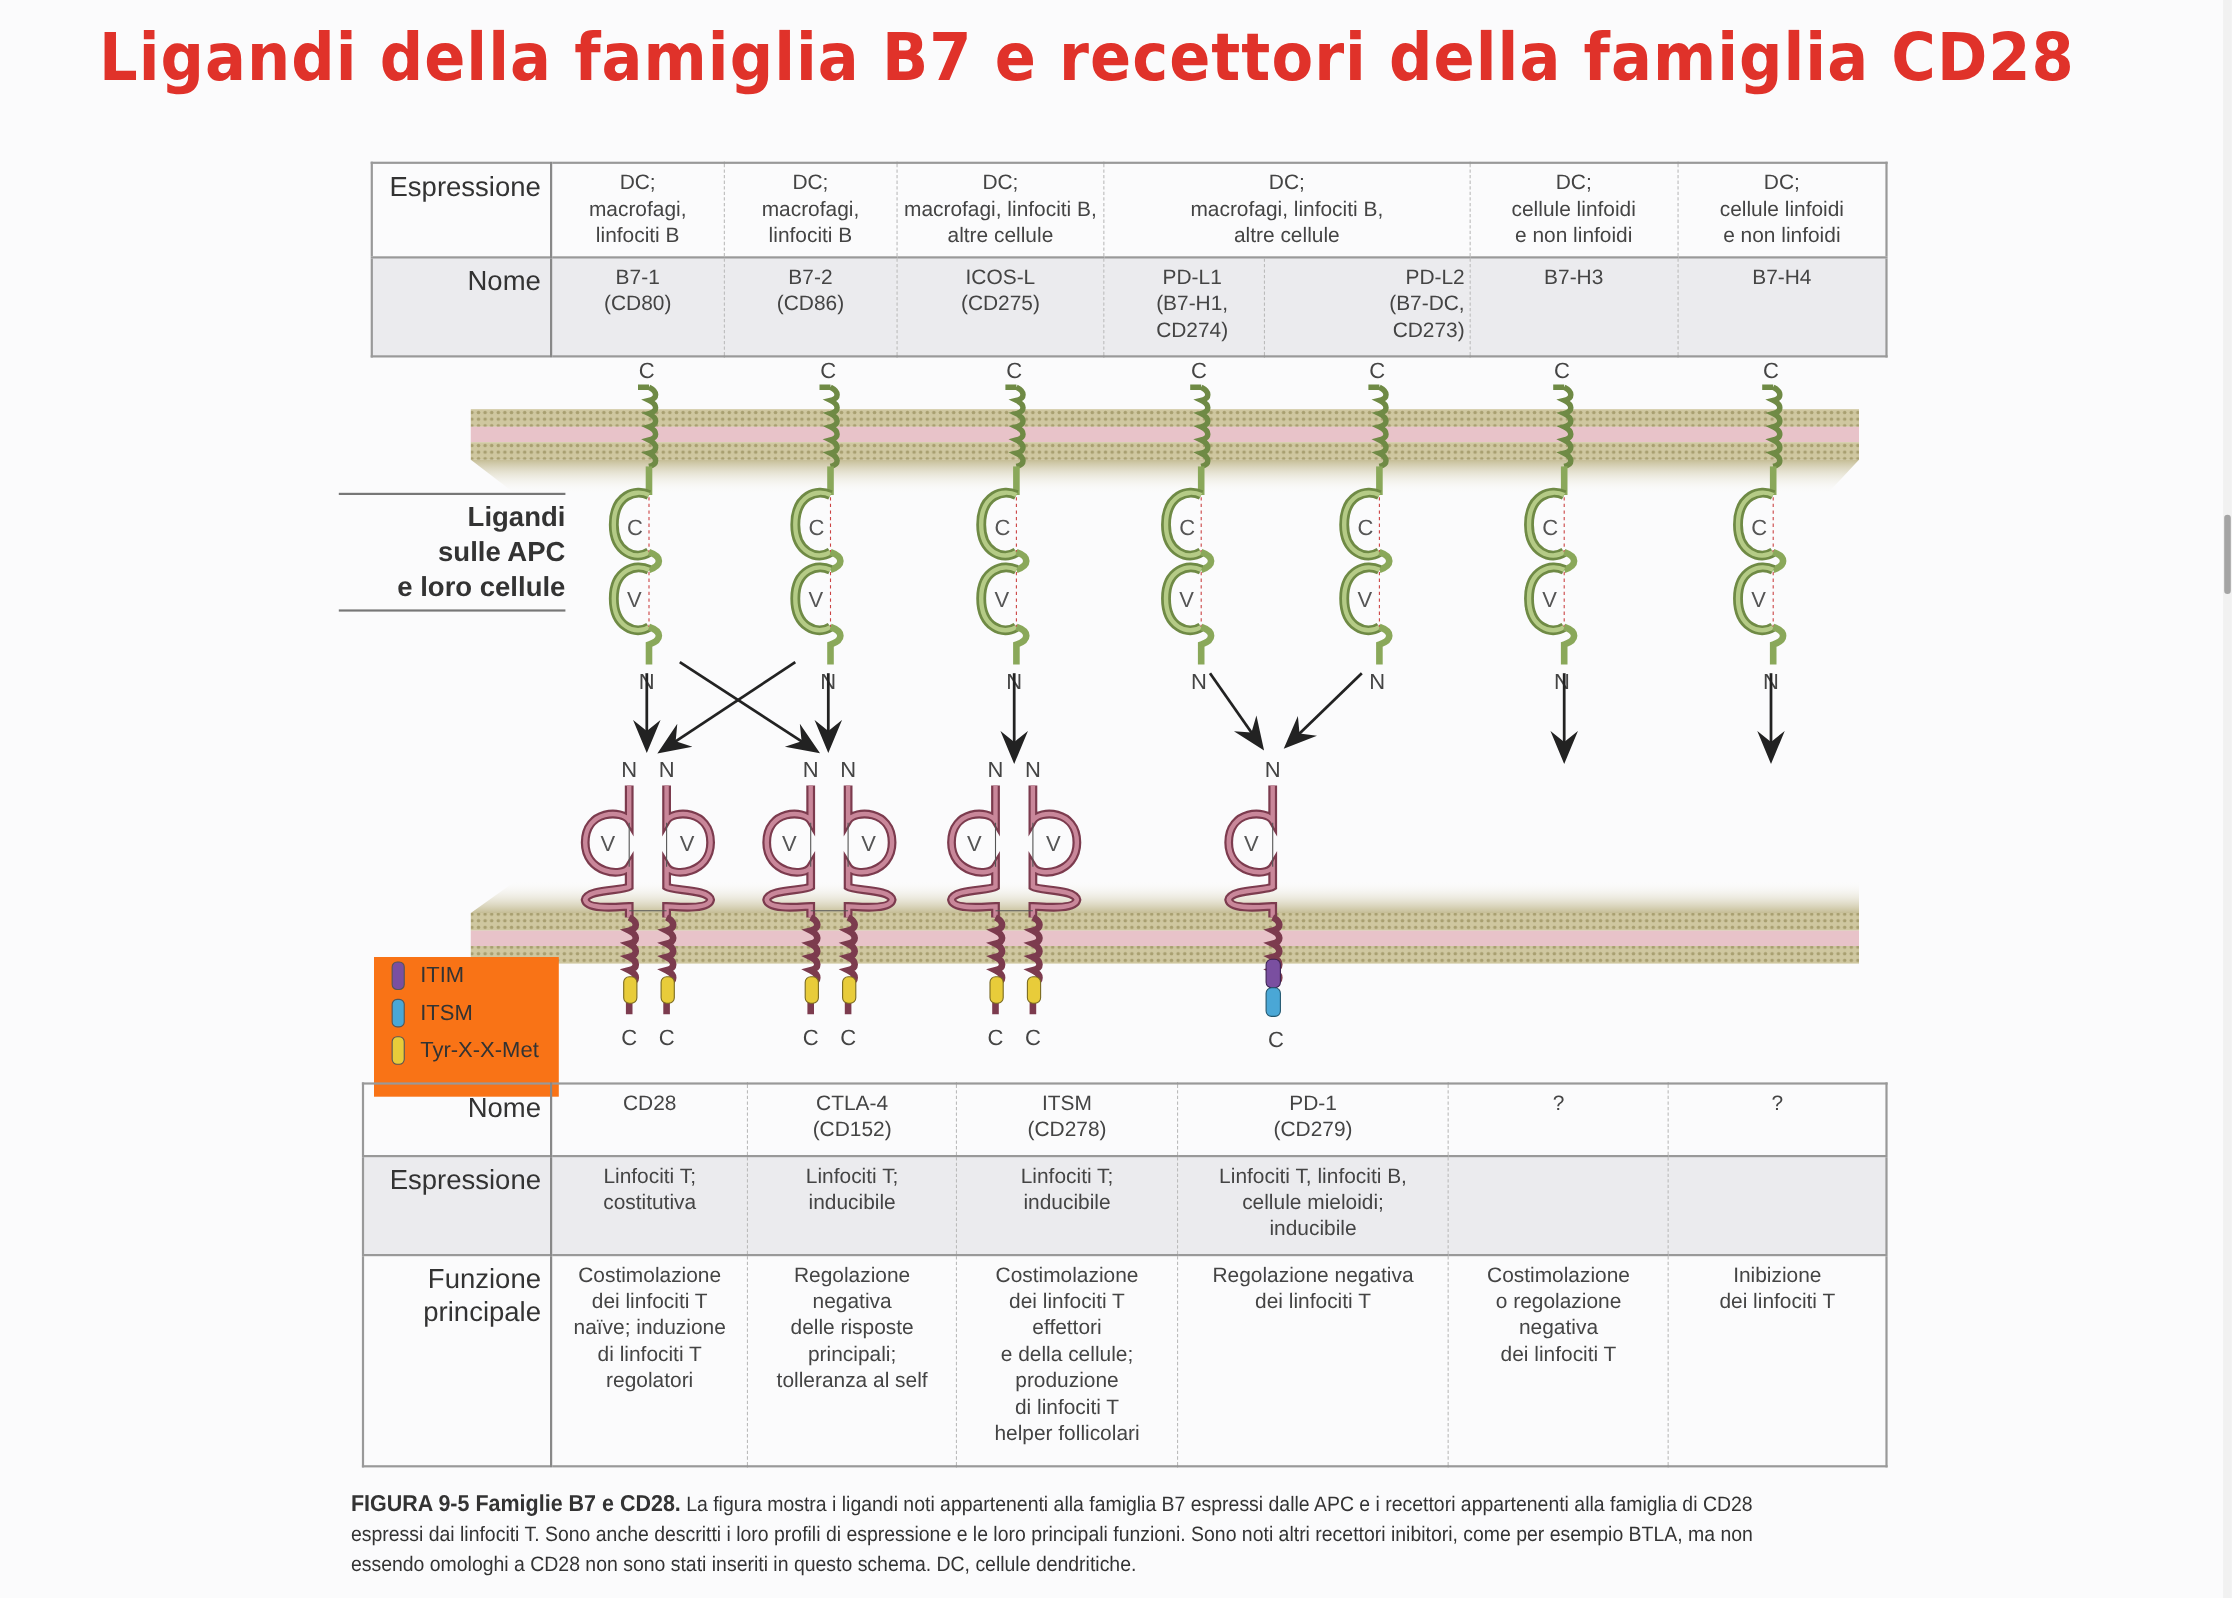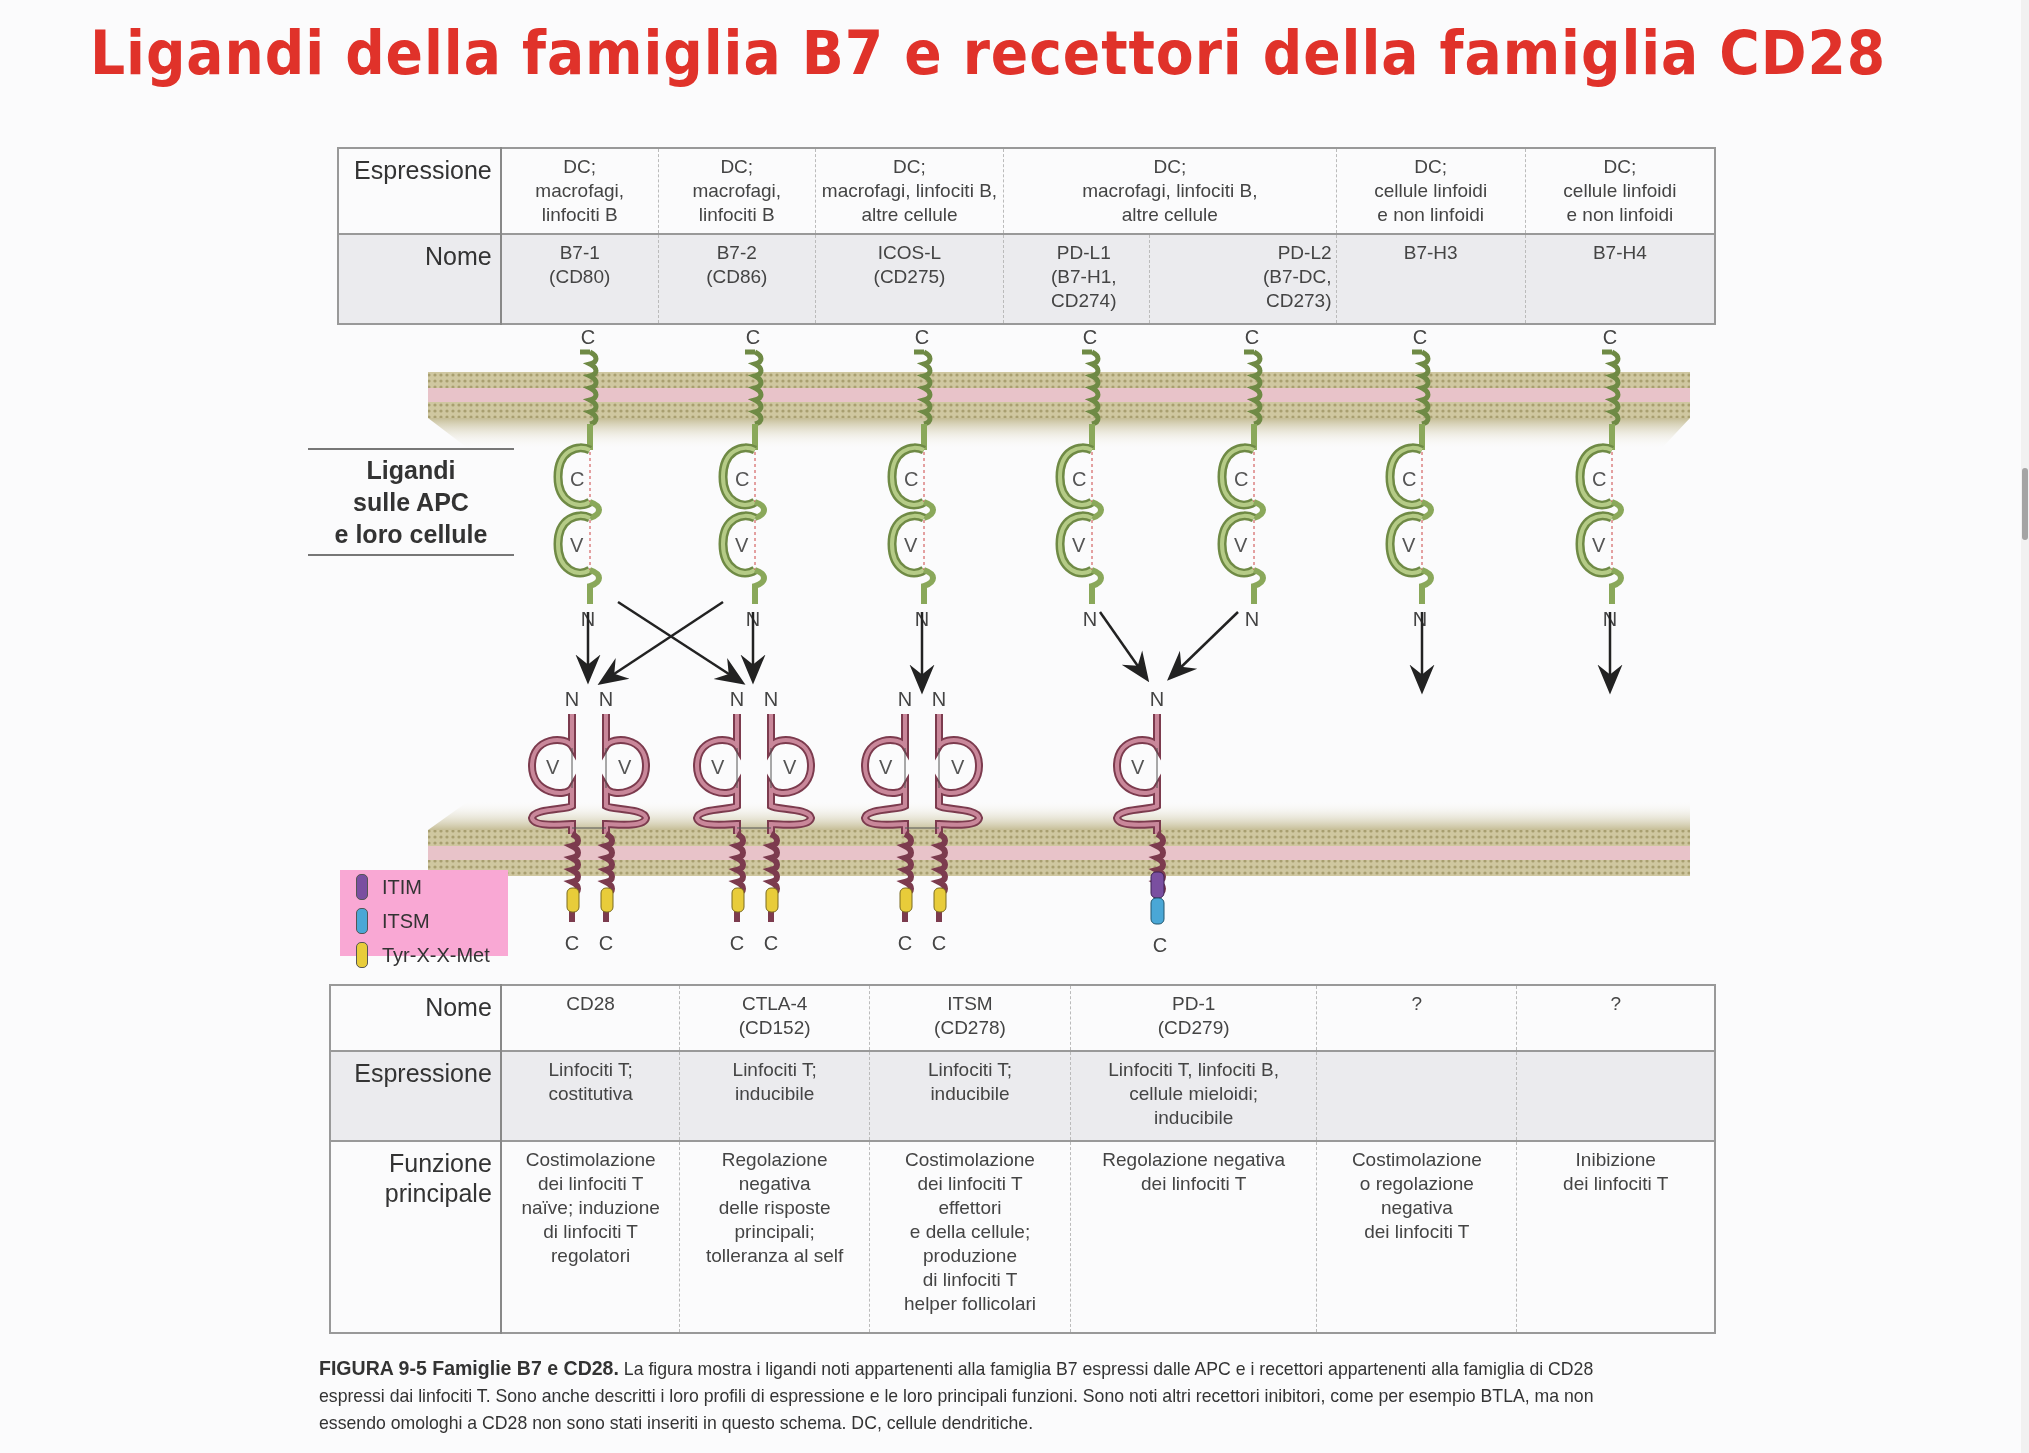--- a/index.html
+++ b/index.html
@@ -9,22 +9,22 @@
   .scroll-thumb{position:absolute;right:1px;top:468px;width:6px;height:72px;border-radius:3px;background:#a4a4a4;}
   .figure{position:absolute;left:0;top:0;width:2029px;height:1453px;}
   table.t{position:absolute;border-collapse:collapse;font-size:19px;color:#444;}
   table.t td{border-left:1px dashed #bbb;text-align:center;vertical-align:top;padding:6px 4px;line-height:24px;margin-top:40px;}
   table.t td.hdr{border-left:none;border-right:2px solid #888;text-align:right;font-weight:normal;font-size:25px;color:#333;padding-right:8px;line-height:30px;}
   table.t tr.shade td{background:#ebebee;}
   table.t tr + tr td{border-top:2px solid #999;}
   .tbl-top{left:337px;top:147px;width:1379px;border:2px solid #999;}
   .tbl-bot{left:329px;top:984px;width:1387px;border:2px solid #999;}
   .svg-wrap{position:absolute;left:0;top:0;}
-  .side-label{position:absolute;text-align:center;font-weight:bold;font-size:25px;color:#333;line-height:32px;border-top:2px solid #777;border-bottom:2px solid #777;padding:4px 0;}
-  .legend{position:absolute;left:340px;top:870px;width:168px;height:86px;background:#f9a8d4;font-size:20px;color:#333;}
+  .side-label{position:absolute;text-align:right;font-weight:bold;font-size:25px;color:#333;line-height:32px;border-top:2px solid #777;border-bottom:2px solid #777;padding:4px 0;}
+  .legend{position:absolute;left:340px;top:870px;width:168px;height:127px;background:#f97316;font-size:20px;color:#333;}
   .legend .row{display:flex;align-items:center;height:34px;padding-left:16px;}
   .legend .sw{width:10px;height:24px;border-radius:5px;margin-right:14px;border:1px solid #555;}
   .caption{position:absolute;left:319px;top:1354px;width:1420px;font-size:19px;line-height:27px;color:#333;transform:scaleX(0.93);transform-origin:left top;}
   .caption b{font-size:21px;}
 </style>
 </head>
 <body>
 
 <div class="title">Ligandi della famiglia B7 e recettori della famiglia CD28</div>
 

